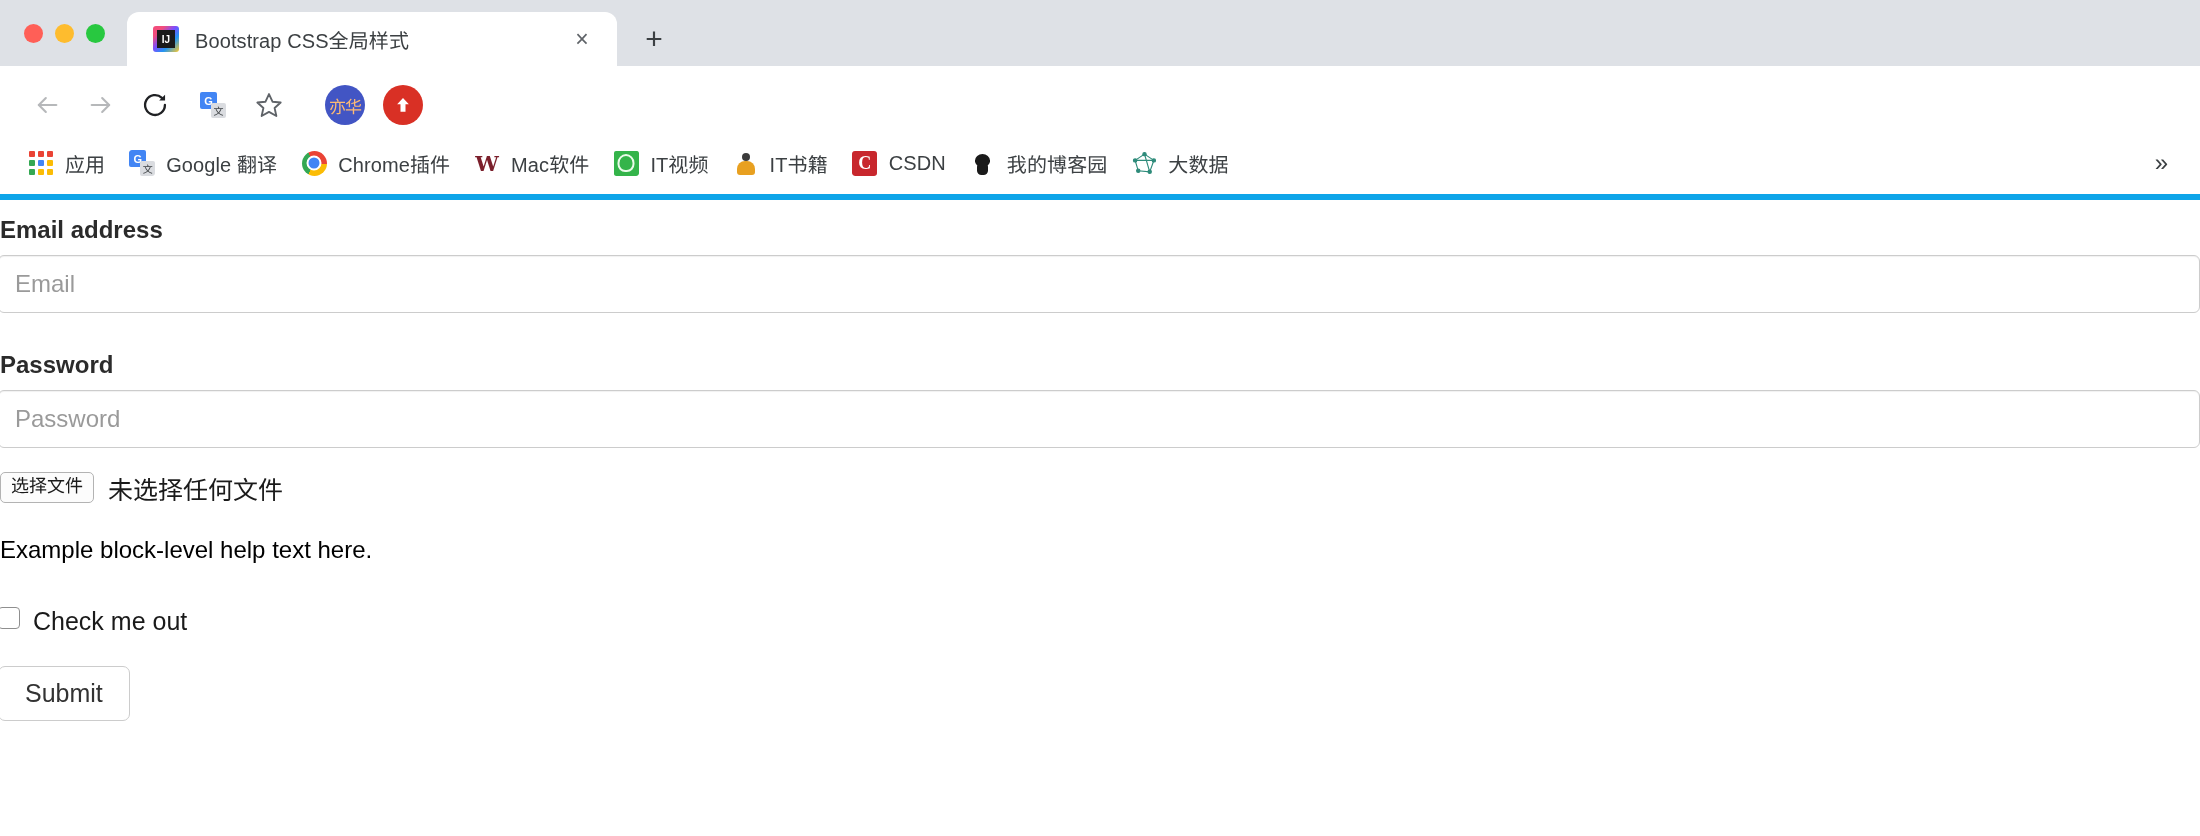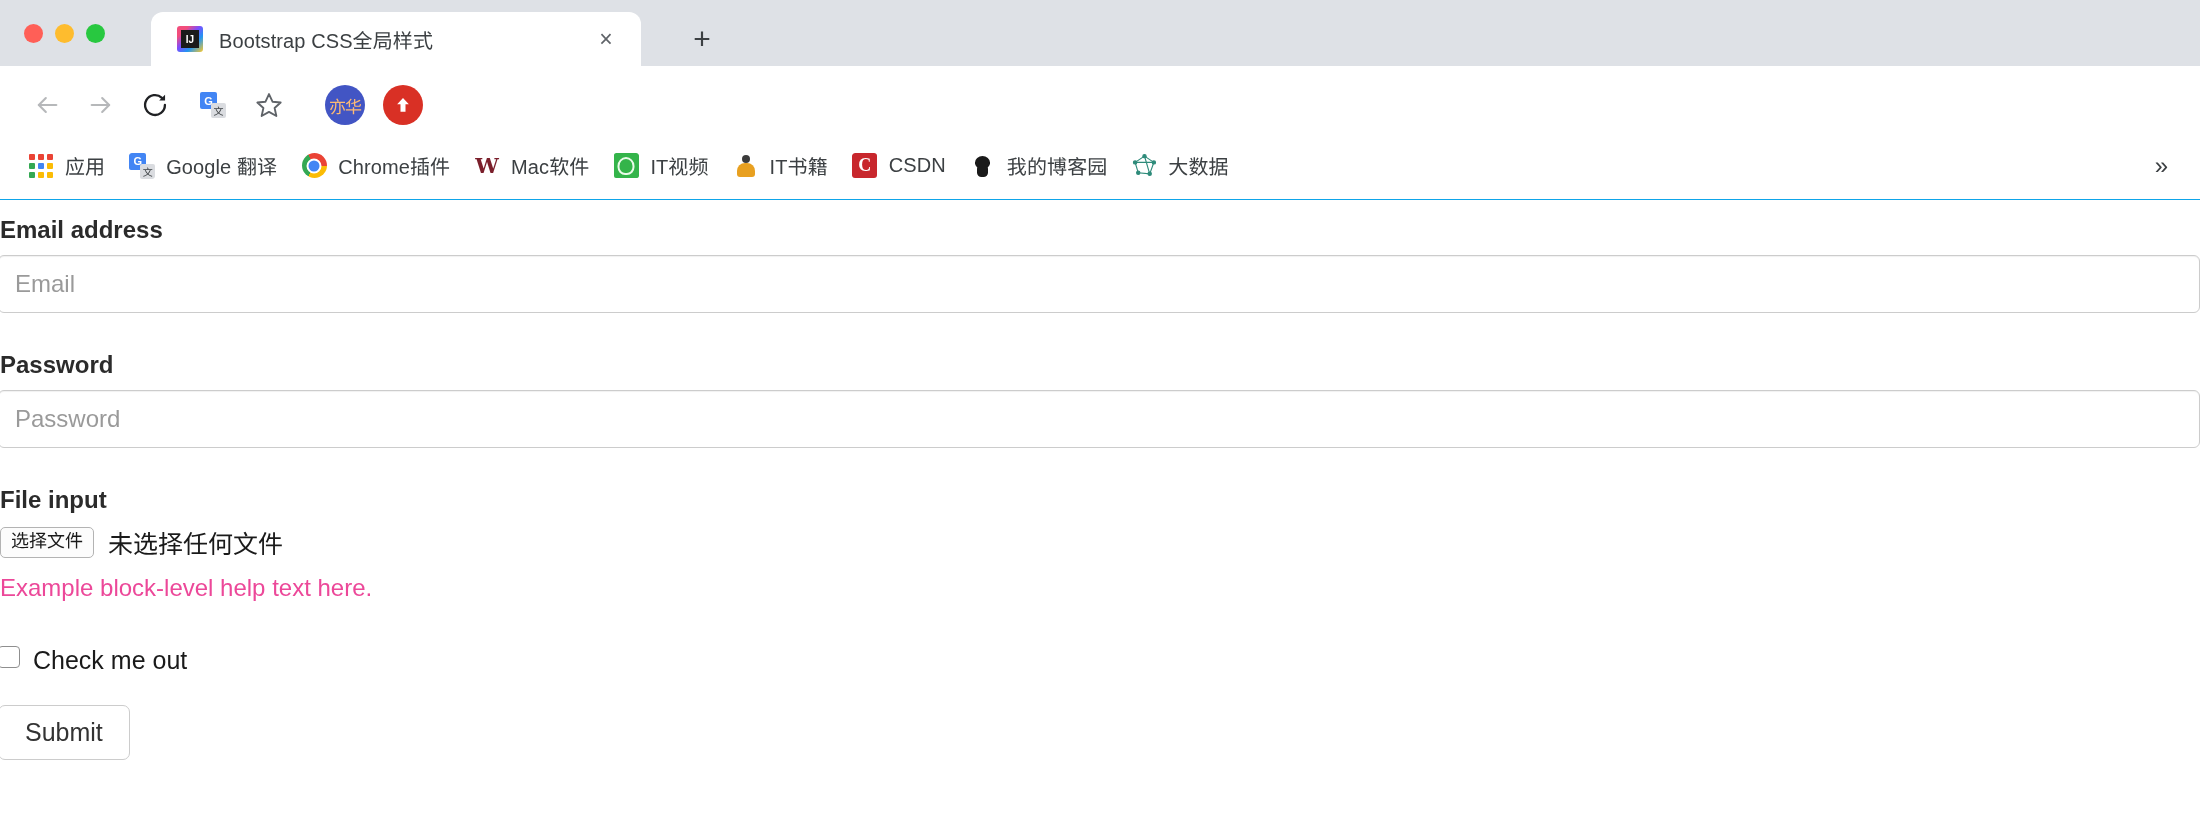--- a/index.html
+++ b/index.html
@@ -18,21 +18,20 @@
 
   
   .tabstrip {
     height: 66px;
     background: #dee1e6;
     display: flex;
     align-items: flex-end;
     padding: 0;
     position: relative;
     flex: 0 0 auto;
-    gap: 24px;
   }
   .traffic-lights {
     display: flex; align-items: center; gap: 12px;
     padding: 0 18px 0 24px;
     height: 66px;
   }
   .light { width: 19px; height: 19px; border-radius: 50%; display: block; }
   .light.red    { background: #ff5f57; }
   .light.yellow { background: #febc2e; }
   .light.green  { background: #28c840; }
@@ -171,21 +170,21 @@
     cursor: pointer;
   }
 
   
   .bookmarks {
     height: 56px;
     background: #ffffff;
     display: flex;
     align-items: center;
     padding: 0 18px 12px 16px;
-    border-bottom: 1px solid #0ea5e9;
+    border-bottom: 6px solid #0ea5e9;
     flex: 0 0 auto;
     overflow: hidden;
   }
   .bm {
     display: flex; align-items: center;
     height: 40px;
     padding: 0 12px;
     border-radius: 6px;
     flex: 0 0 auto;
     cursor: pointer;
@@ -303,22 +302,22 @@
     background: #fcfcfc;
     color: #1a1a1a;
     cursor: pointer;
     font-family: inherit;
     line-height: 1.2;
   }
   .file-status { font-size: 25px; color: #1a1a1a; }
 
   .help-text {
     font-size: 24px;
-    color: #ec4899;
-    margin: 12px 0 0 0;
+    color: #000000;
+    margin: 28px 0 0 0;
     line-height: 1.3;
   }
 
   .checkbox-row {
     display: flex;
     align-items: flex-start;
     margin: 42px 0 0 0;
     gap: 13px;
   }
   .cb-box {
@@ -514,21 +513,20 @@
         <label class="form-label">Email address</label>
         <input class="form-control" type="email" placeholder="Email" style="">
       </div>
 
       <div class="form-group">
         <label class="form-label">Password</label>
         <input class="form-control" type="password" placeholder="Password" style="">
       </div>
 
       <div class="form-group">
-        <label class="form-label">File input</label>
         <div class="file-row">
           <button type="button" class="file-btn">选择文件</button>
           <span class="file-status">未选择任何文件</span>
         </div>
         <p class="help-text">Example block-level help text here.</p>
       </div>
 
       <div class="checkbox-row">
         <span class="cb-box"></span>
         <span class="cb-label">Check me out</span>

